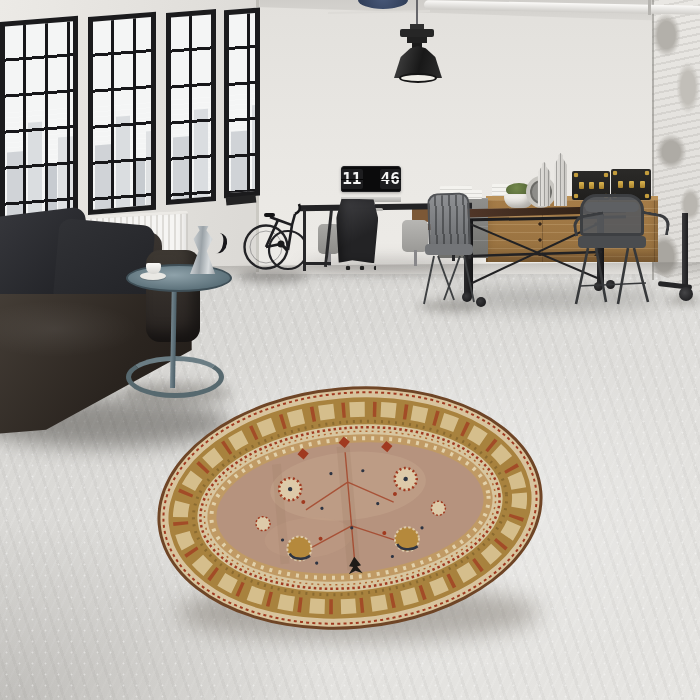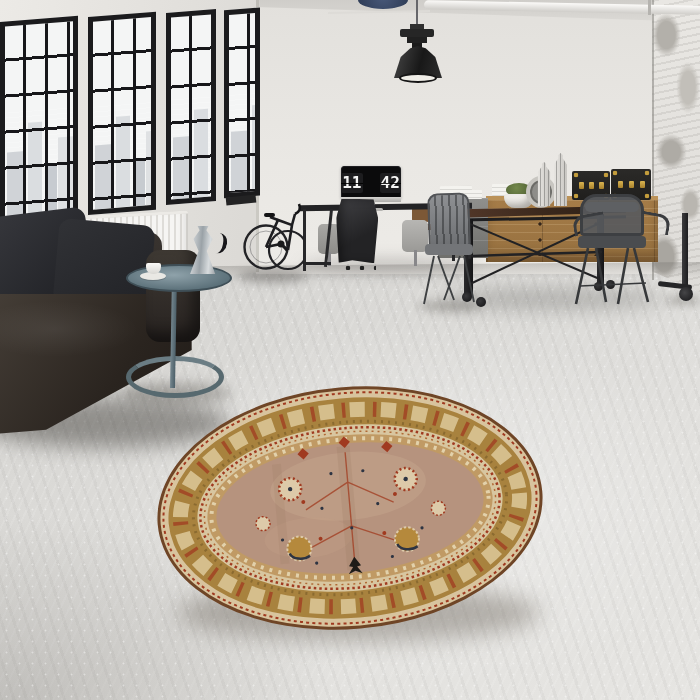--- a/index.html
+++ b/index.html
@@ -166,21 +166,21 @@
   .chair-col{width:3px;background:#88878a;}
   [data-name="chair-col-a"]{left:328px;top:252px;height:14px;}
   [data-name="chair-col-b"]{left:414px;top:250px;height:16px;}
   [data-name="desk-top"]{left:300px;top:204px;width:172px;height:6px;background:var(--desk,#232325);transform:rotate(-.8deg);}
   .desk-leg{width:3px;background:#28282a;}
   [data-name="desk-leg-1"]{left:303px;top:209px;height:62px;}
   [data-name="desk-leg-2"]{left:327px;top:209px;height:58px;transform:rotate(6deg);}
   [data-name="desk-leg-3"]{left:452px;top:207px;height:54px;}
   [data-name="desk-leg-4"]{left:466px;top:207px;height:52px;transform:rotate(-5deg);}
   [data-name="desk-crossbar"]{left:303px;top:262px;width:28px;height:3px;background:#252527;}
-  [data-name="monitor-screen"]{left:341px;top:166px;width:60px;height:33px;border-radius:3px 3px 2px 2px;
+  [data-name="monitor-screen"]{left:341px;top:166px;width:60px;height:26px;border-radius:3px 3px 2px 2px;
     background:var(--monitor-screen,#0b0b0c);border:1px solid #1f1f22;
     display:flex;align-items:center;justify-content:center;gap:17px;box-shadow:0 1px 3px rgba(0,0,0,.3);}
   .clock-card{position:relative !important;display:inline-block;background:var(--clock-card,#1d1d1f);
     color:var(--clock-digit,#f5f5f4);font:bold 16px/20px "DejaVu Sans Mono",monospace;
     padding:0 1px;border-radius:2px;letter-spacing:0;}
   .clock-card::after{content:"";position:absolute;left:0;right:0;top:50%;height:1px;background:rgba(0,0,0,.85);}
   [data-name="monitor-chin"]{left:341px;top:197px;width:60px;height:5px;background:linear-gradient(#d6d5d2,#aeadaa);}
   [data-name="monitor-stand"]{left:366px;top:202px;width:9px;height:7px;background:#c2c1be;}
   [data-name="monitor-base"]{left:358px;top:208px;width:25px;height:3px;border-radius:2px;background:#b5b4b1;}
   [data-name="coat-on-stand"]{left:336px;top:199px;width:42px;height:64px;transform:rotate(1deg);
@@ -391,21 +391,21 @@
   <div data-name="office-chair-b"></div>
   <div class="chair-col" data-name="chair-col-b"></div>
   <div data-name="desk-top"></div>
   <div class="desk-leg" data-name="desk-leg-1"></div>
   <div class="desk-leg" data-name="desk-leg-2"></div>
   <div class="desk-leg" data-name="desk-leg-3"></div>
   <div class="desk-leg" data-name="desk-leg-4"></div>
   <div data-name="desk-crossbar"></div>
   <div data-name="monitor-screen">
     <span class="clock-card" data-name="clock-hours">11</span>
-    <span class="clock-card" data-name="clock-minutes">42</span>
+    <span class="clock-card" data-name="clock-minutes">46</span>
   </div>
   <div data-name="monitor-chin"></div>
   <div data-name="monitor-stand"></div>
   <div data-name="monitor-base"></div>
   <div data-name="coat-on-stand"></div>
   <div data-name="valet-casters"></div>
 
   <div data-name="slat-chair-back"></div>
   <div data-name="slat-chair-seat"></div>
   <svg data-name="slat-chair-base" width="58" height="54" viewBox="0 0 58 54">

